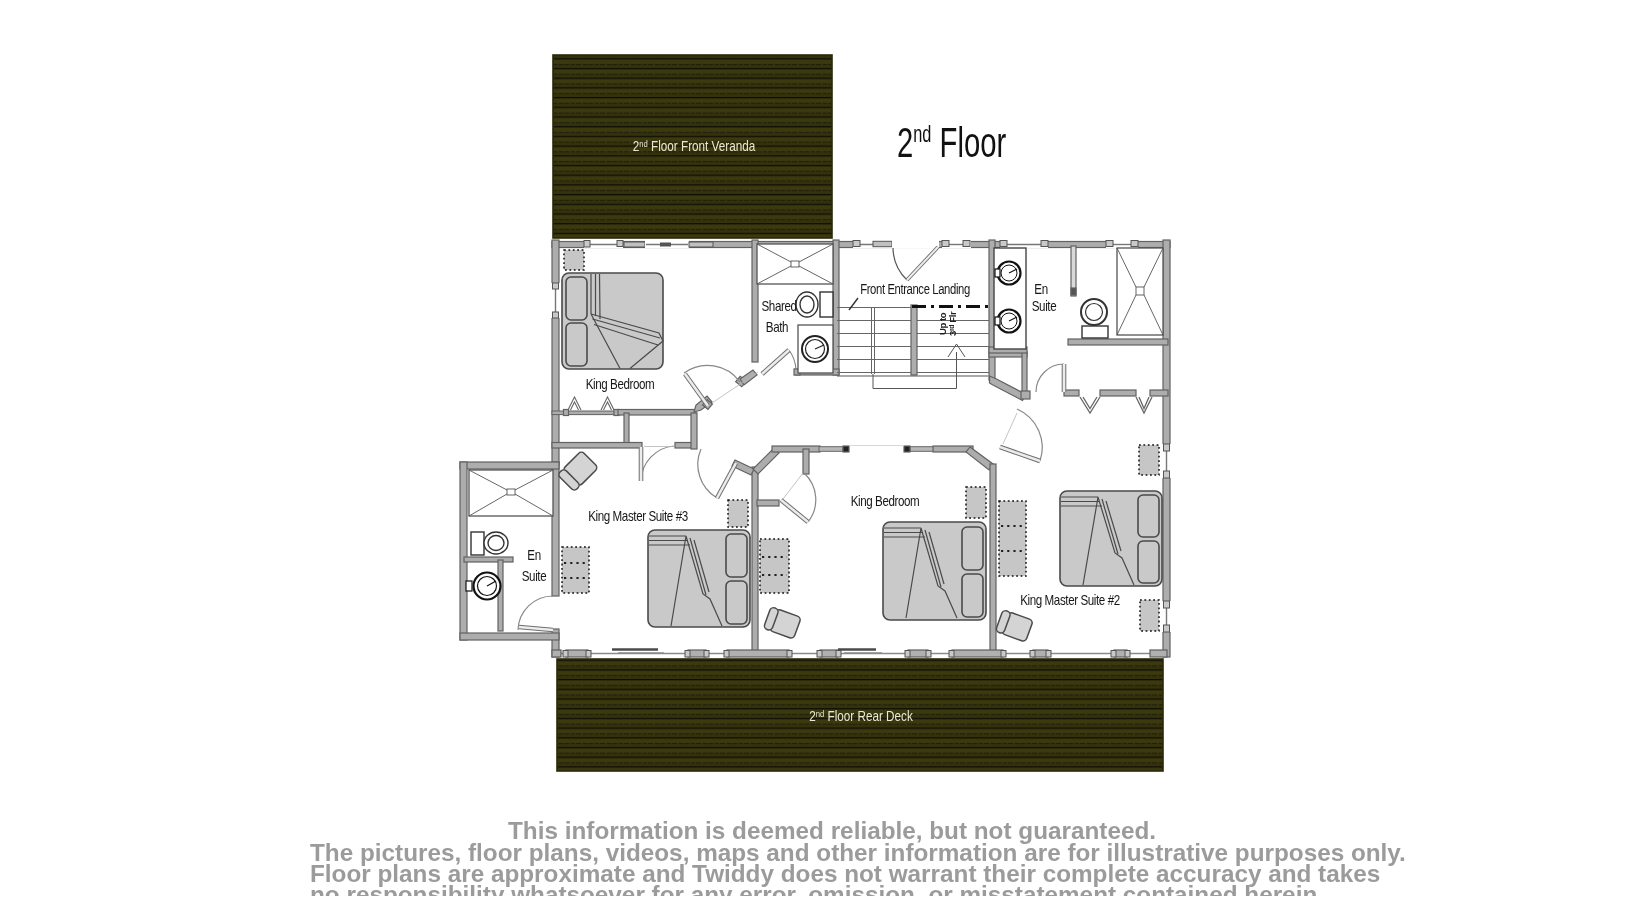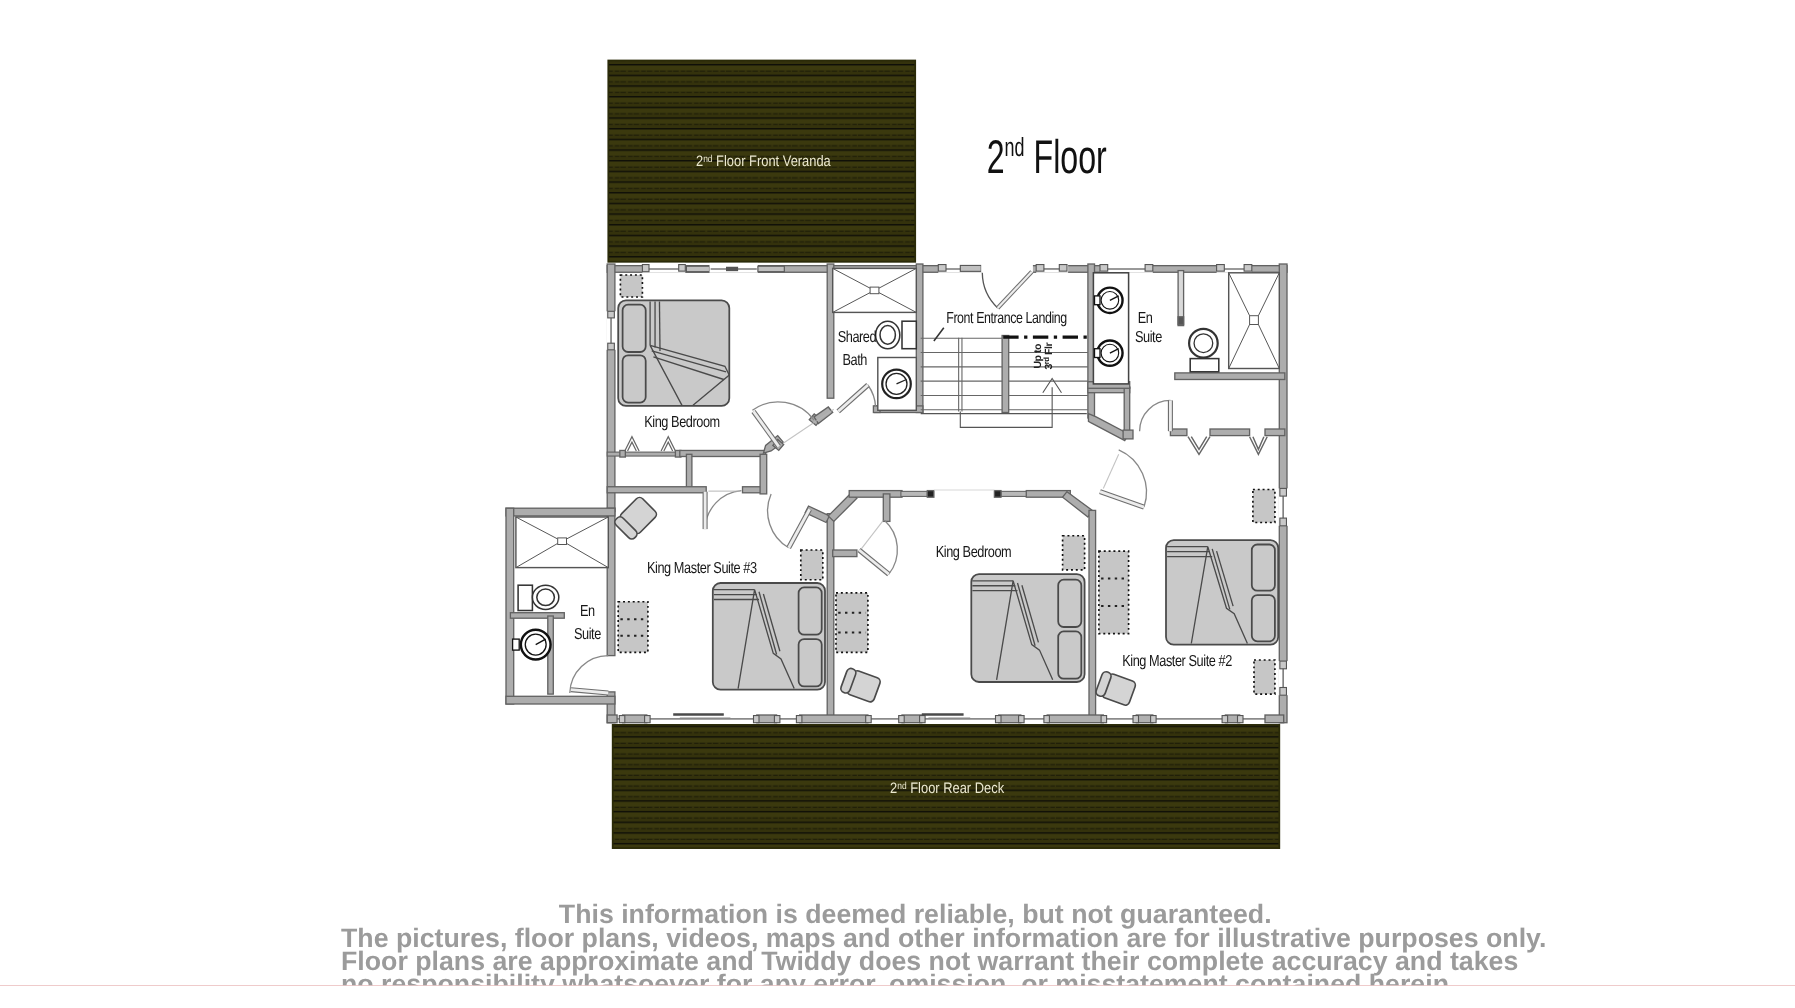--- a/index.html
+++ b/index.html
@@ -1,16 +1,16 @@
 <!DOCTYPE html>
 <html><head>
 <meta charset="utf-8">
 <style>
 html,body{margin:0;padding:0;background:#ffffff;}
-#page{position:relative;width:1632px;height:896px;background:#b91c1c;overflow:hidden;font-family:"Liberation Sans",sans-serif;}
+#page{position:relative;width:1632px;height:896px;background:#f0abfc;overflow:hidden;font-family:"Liberation Sans",sans-serif;}
 text{font-family:"Liberation Sans",sans-serif;}
 .rlab{font-size:14.5px;fill:#171717;letter-spacing:-0.5px;}
 </style>
 </head>
 <body>
 <div id="page">
 <svg width="1632" height="916" viewBox="0 0 1632 916">
 <defs>
 <pattern id="deckp" width="12" height="9.7" patternUnits="userSpaceOnUse">
 <rect x="0" y="0" width="12" height="9.7" fill="#34320c"></rect>

